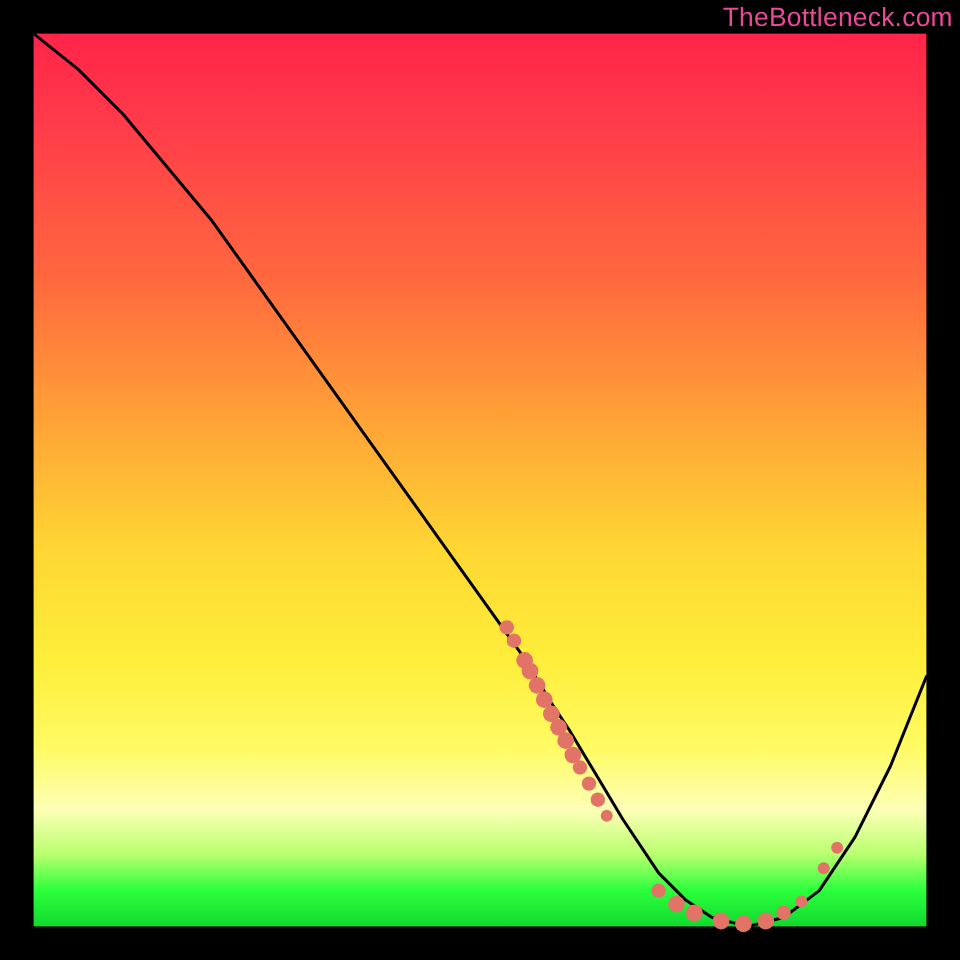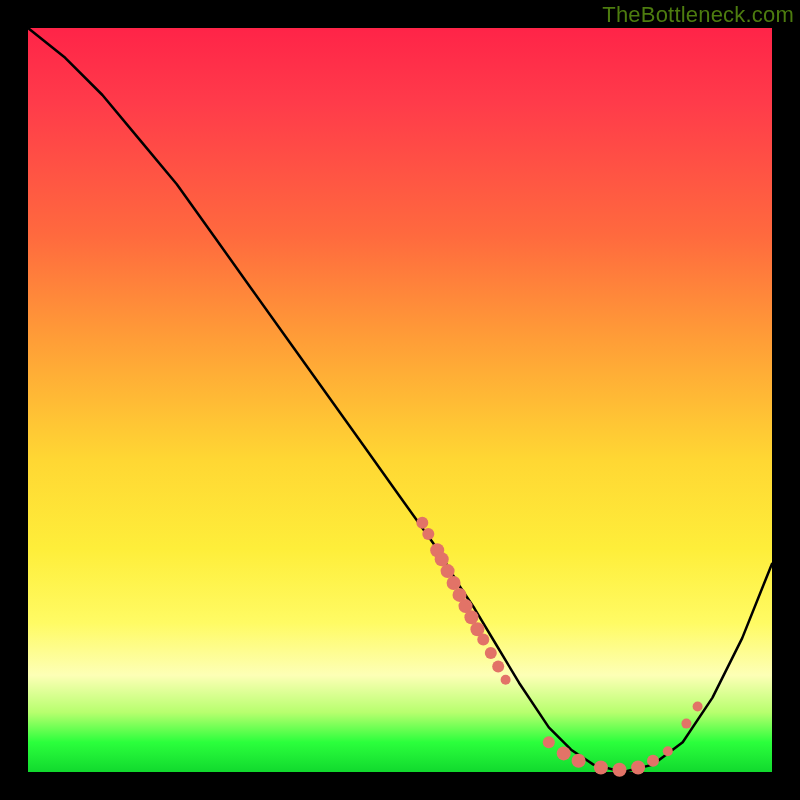--- a/index.html
+++ b/index.html
@@ -37,21 +37,21 @@
       #fdffb6 87%,
       #b7ff6e 92%,
       #2bff3c 96%,
       #11d92e 100%
     );
   }
   .watermark {
     position: absolute;
     top: 2px;
     right: 6px;
-    color: #4d7c0f;
+    color: #ec4899;
     font-size: 22px;
     font-weight: 500;
     letter-spacing: 0.2px;
     user-select: none;
   }
   svg.curve {
     position: absolute;
     left: 0;
     top: 0;
     width: 744px;

